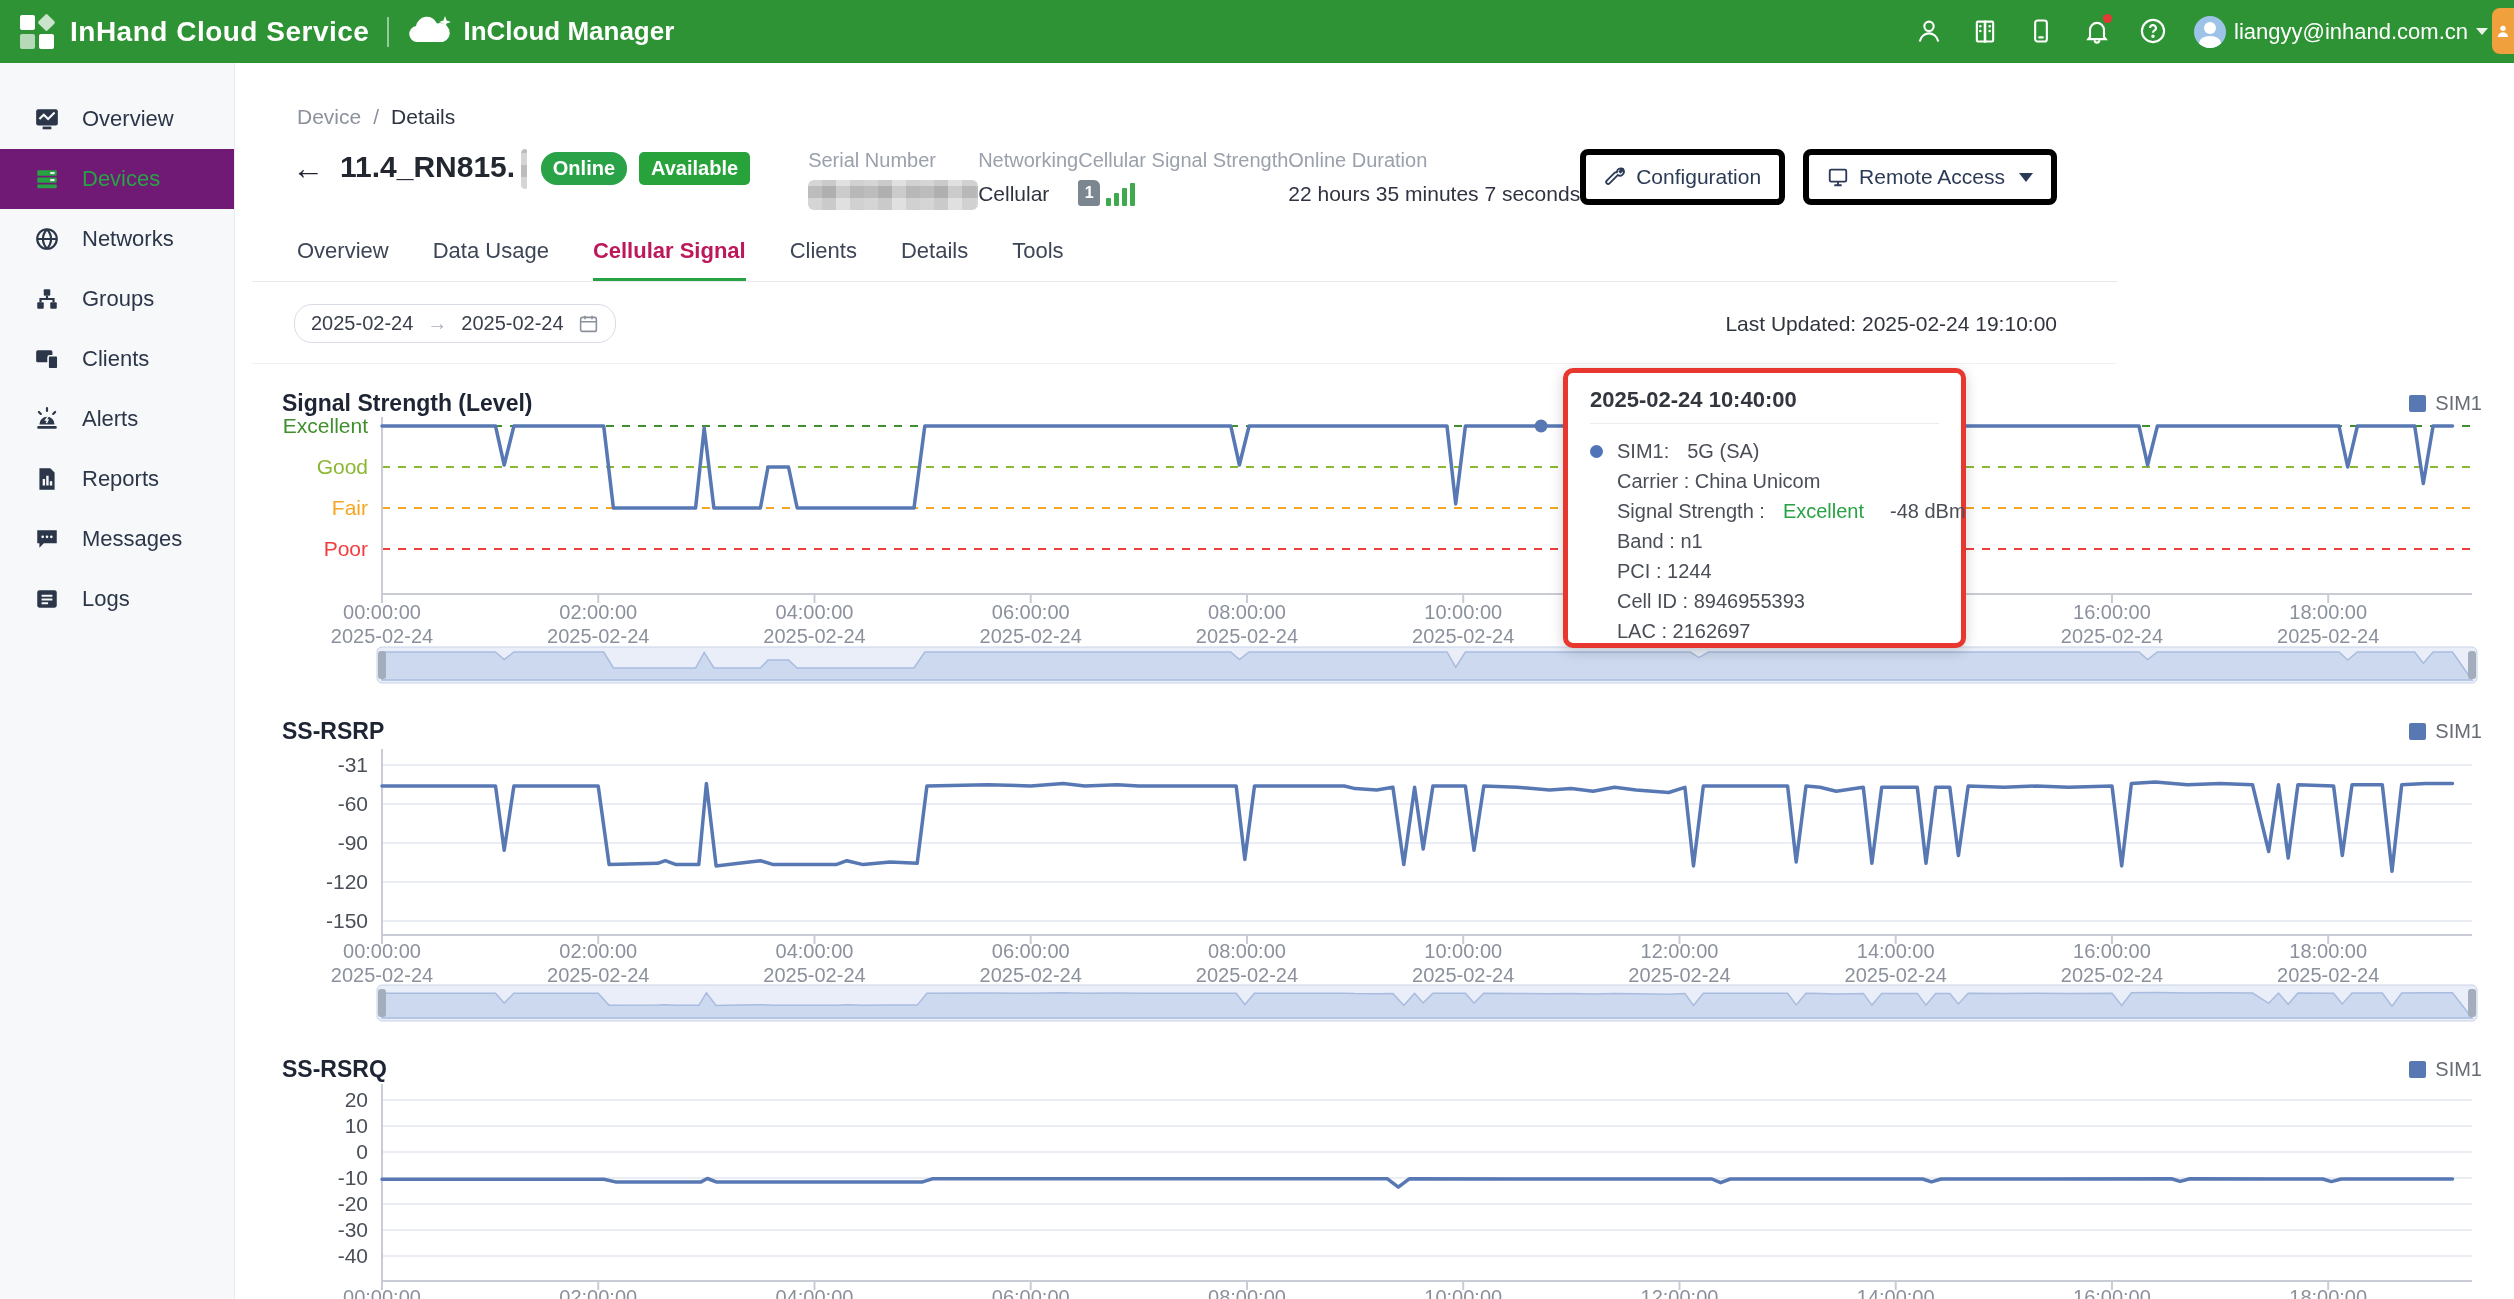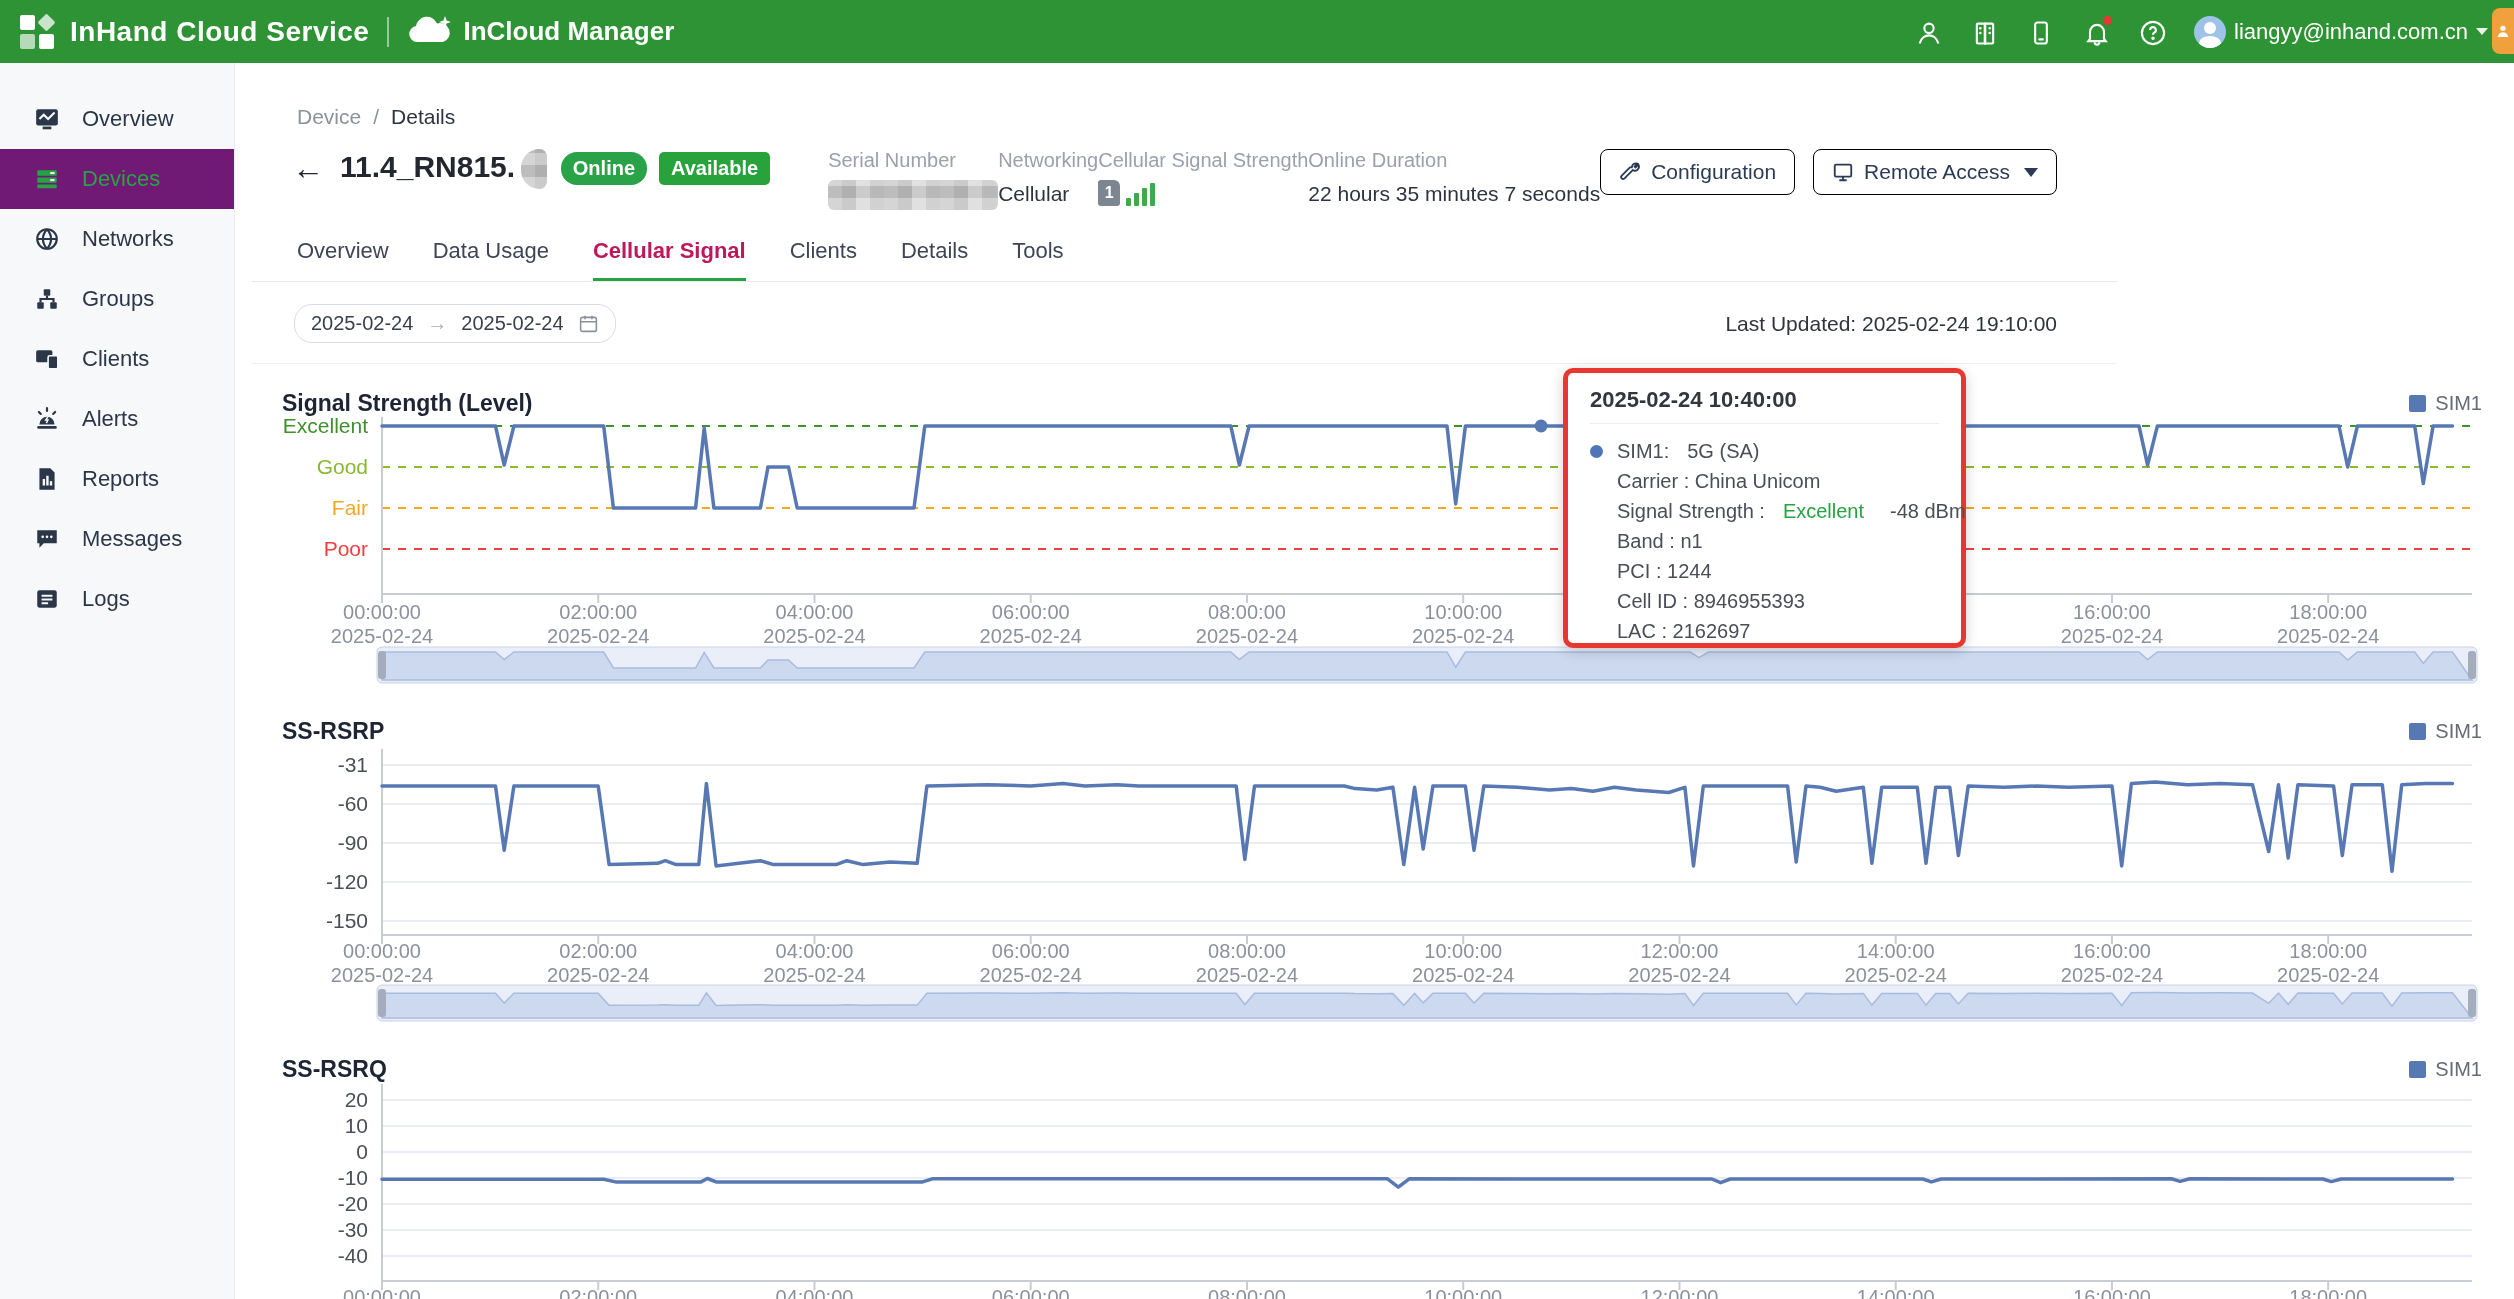--- a/index.html
+++ b/index.html
@@ -11,21 +11,21 @@
             display:flex; align-items:center; padding:0 26px 0 20px; color:#fff; }
   .logo-grid { width:34px; height:34px; display:grid; grid-template-columns:15px 15px; grid-template-rows:15px 15px; gap:4px; margin-right:16px; }
   .logo-grid i { display:block; }
   .lg-a { background:#fff; border-radius:2px; }
   .lg-b { background:rgba(255,255,255,.75); border-radius:2px; transform:rotate(45deg) scale(.85); }
   .lg-c { background:rgba(255,255,255,.65); border-radius:2px; }
   .brand { font-size:28px; font-weight:bold; letter-spacing:.5px; }
   .brand-divider { width:2px; height:30px; background:rgba(255,255,255,.5); margin:0 18px; }
   .cloud-ic { margin-right:10px; }
   .app-name { font-size:26px; font-weight:bold; }
-  .topbar-right { margin-left:auto; display:flex; align-items:flex-end; gap:26px; }
+  .topbar-right { margin-left:auto; display:flex; align-items:flex-start; gap:26px; }
   .tb-ic { position:relative; width:30px; height:30px; display:flex; align-items:center; justify-content:center; cursor:pointer; }
   .bell-dot { position:absolute; right:0px; top:-2px; width:9px; height:9px; border-radius:50%; background:#e53935; }
   .avatar { width:32px; height:32px; border-radius:50%; background:#9ec3e8; position:relative; overflow:hidden; }
   .avatar:before { content:""; position:absolute; left:10px; top:6px; width:12px; height:12px; border-radius:50%; background:#fff; }
   .avatar:after  { content:""; position:absolute; left:5px; top:20px; width:22px; height:14px; border-radius:50%; background:#fff; }
   .user-email { font-size:22px; display:flex; align-items:center; gap:8px; cursor:pointer; }
   .caret-dn { width:0; height:0; border-left:6px solid transparent; border-right:6px solid transparent; border-top:7px solid rgba(255,255,255,.9); }
   .support-widget { position:absolute; right:0; top:8px; width:22px; height:46px; background:#f0a03c; border-radius:8px 0 0 8px;
                     color:#fff; font-size:20px; display:flex; align-items:center; justify-content:center; overflow:hidden; }
 
@@ -52,21 +52,21 @@
   .badge.pill { border-radius:16px; }
   .fields { display:flex; margin-left:46px; }
   .field .flabel { font-size:20px; color:#9aa1ac; white-space:nowrap; }
   .field .fvalue { font-size:21px; color:#2f3340; margin-top:10px; white-space:nowrap; }
   .serial-blur { width:170px; height:30px; margin-top:8px; }
   .sim-sig { display:flex; align-items:flex-end; gap:6px; margin-top:8px; }
   .sim-card { width:22px; height:26px; background:#7c8691; border-radius:3px 6px 3px 3px; color:#fff; font-size:16px; font-weight:bold; display:flex; align-items:center; justify-content:center; }
   .bars { display:flex; align-items:flex-end; gap:3px; }
   .bars i { width:5px; background:#3faa4c; display:block; border-radius:1px; }
   .title-actions { margin-left:auto; display:flex; gap:18px; }
-  .btn { display:flex; align-items:center; gap:10px; border:1px solid #000000; border-radius:8px; background:#fff;
+  .btn { display:flex; align-items:center; gap:10px; border:6px solid #000000; border-radius:8px; background:#fff;
          font-size:21px; color:#2b3a55; padding:10px 18px; cursor:pointer; white-space:nowrap; }
   .btn .caret-b { width:0; height:0; border-left:7px solid transparent; border-right:7px solid transparent; border-top:9px solid #2b3a55; margin-left:4px; }
 
   .tabs { display:flex; gap:44px; padding:28px 0 0 45px; border-bottom:1px solid #e7e9ee; }
   .tab { font-size:22px; color:#3d4556; padding-bottom:14px; cursor:pointer; border-bottom:3px solid transparent; white-space:nowrap; }
   .tab.active { color:#be185d; font-weight:bold; border-bottom-color:#27a343; }
 
   .filter-row { display:flex; align-items:center; padding:22px 60px 20px 42px; border-bottom:1px solid #f0f1f5; }
   .date-pill { display:flex; align-items:center; gap:14px; border:1px solid #d8dce4; border-radius:18px; padding:7px 16px; font-size:20px; color:#3a3f4b; cursor:pointer; }
   .date-arrow { color:#aab0ba; font-size:20px; }

